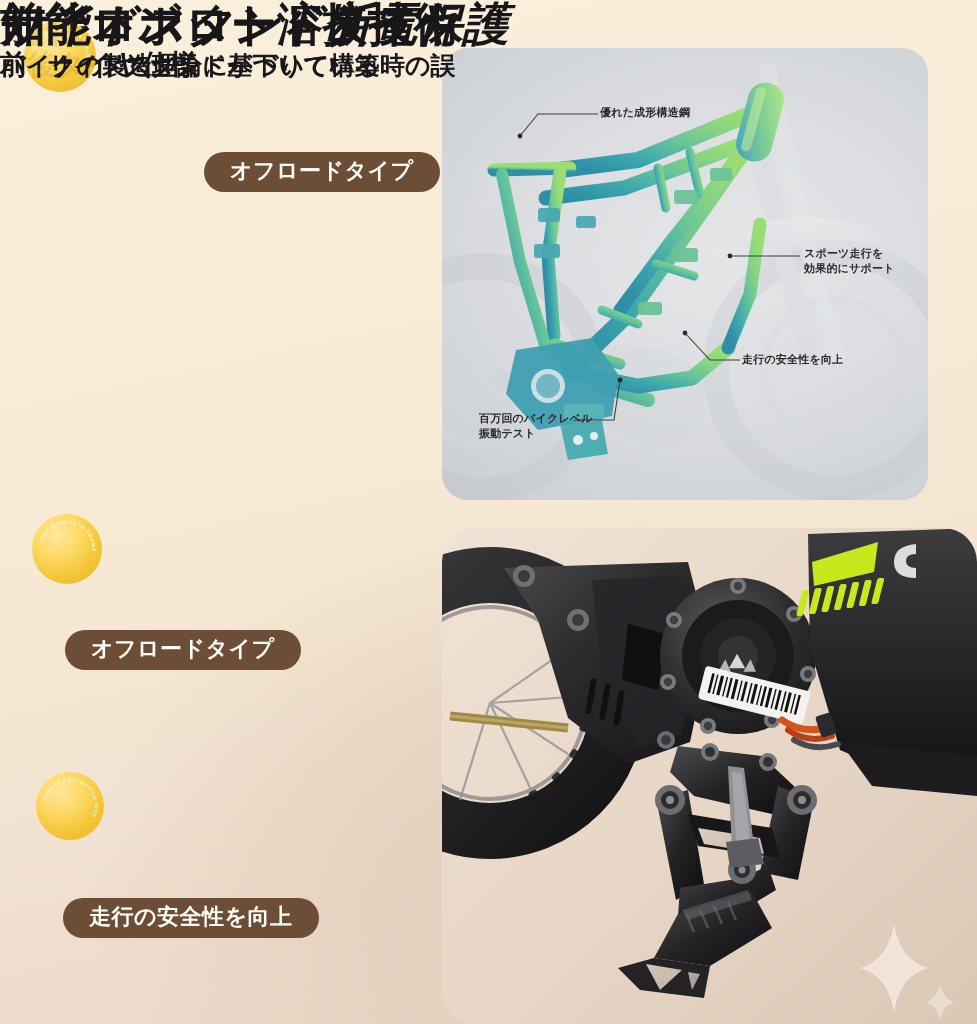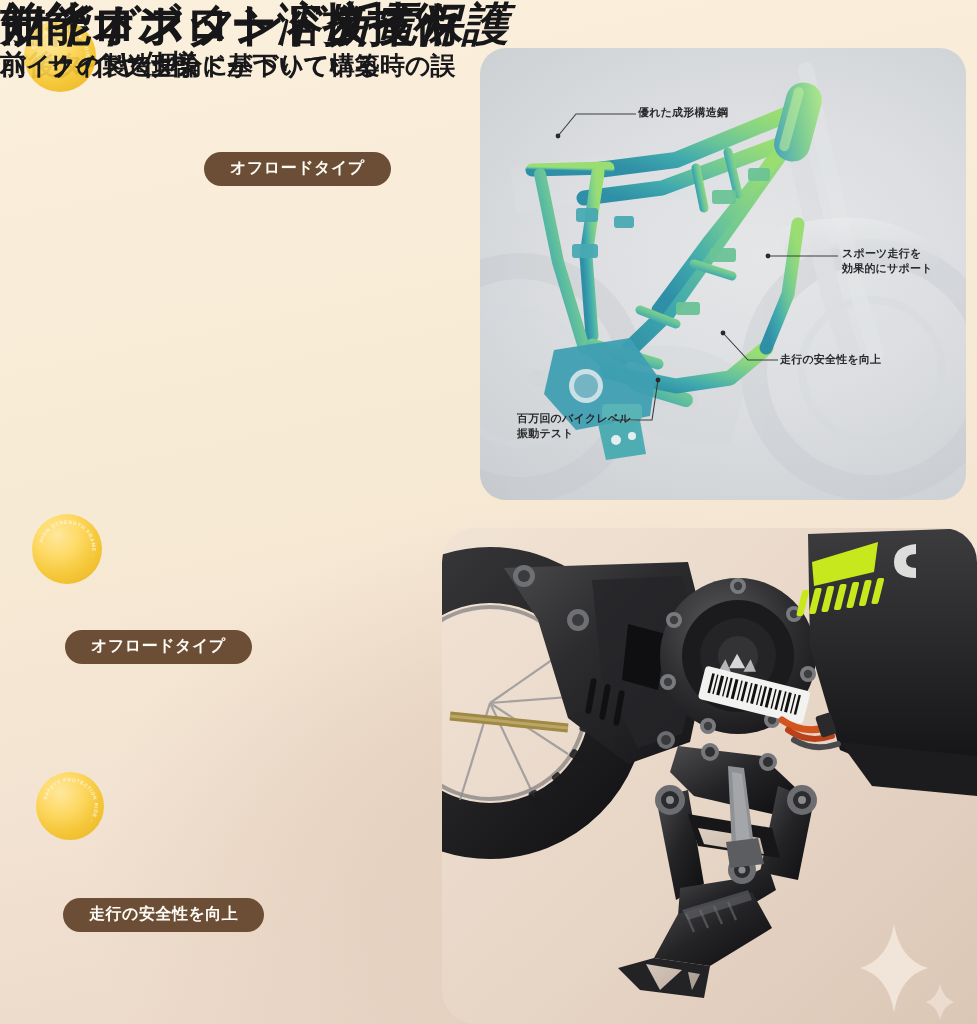--- a/index.html
+++ b/index.html
@@ -33,21 +33,21 @@
     color: #17171a;
     letter-spacing: -0.5px;
     line-height: 1.06;
     white-space: nowrap;
   }
 
   .pill {
     display: inline-block;
     background: #6b4e35;
     color: #fffdf7;
-    font-size: 16px;
+    font-size: 22px;
     font-weight: 700;
     letter-spacing: 0.5px;
     border-radius: 999px;
     padding: 7px 26px 9px 26px;
     line-height: 1.1;
     white-space: nowrap;
   }
 
   .spec {
     font-size: 28px;
@@ -82,21 +82,21 @@
     font-size: 7.2px;
     font-weight: 700;
     letter-spacing: 1.1px;
     fill: #fff8e0;
     opacity: 0.85;
   }
 
   
   .frame-panel {
     position: absolute;
-    left: 480px; top: 48px;
+    left: 442px; top: 48px;
     width: 486px; height: 452px;
     border-radius: 26px;
     overflow: hidden;
     background:
       radial-gradient(ellipse 420px 320px at 58% 46%, #e4e6e8 0%, #dcdee1 45%, #d2d5d8 78%, #cbced2 100%);
   }
   .frame-panel .ghost-bike {
     position: absolute; inset: 0;
     opacity: 0.55;
   }

